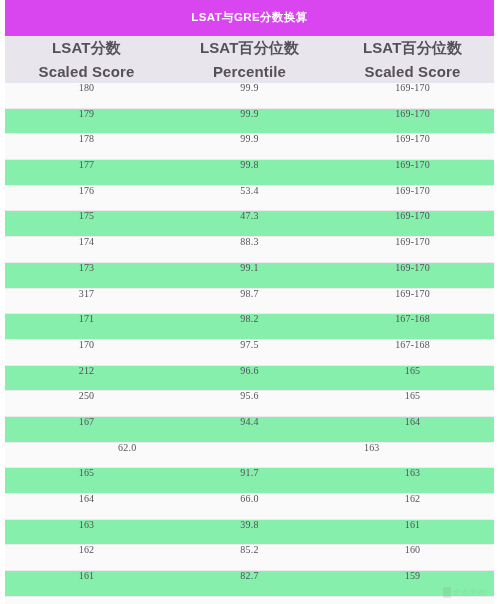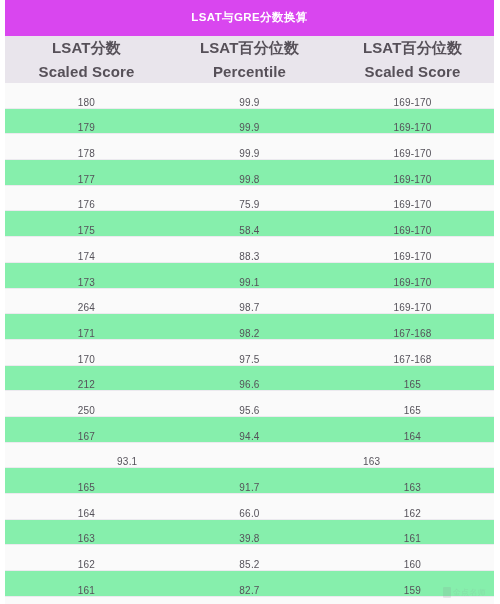--- a/index.html
+++ b/index.html
@@ -64,23 +64,24 @@
     display: block;
   }
 
   
   .rows {
     display: block;
   }
   .data-row {
     height: 24.7px;
     display: flex;
-    align-items: flex-end;
+    align-items: flex-start;
     border-bottom: 1px solid #eceaef;
     background: #fafafa;
+    font-family: Liberation Serif, serif;
   }
   .data-row.alt {
     background: #86efac;
   }
   .data-cell {
     flex: 1 1 0;
     text-align: center;
     color: #55525a;
     font-size: 10px;
     line-height: 1;
@@ -151,40 +152,40 @@
         <div class="data-cell">99.9</div>
         <div class="data-cell">169-170</div>
       </div>
       <div class="data-row alt">
         <div class="data-cell">177</div>
         <div class="data-cell">99.8</div>
         <div class="data-cell">169-170</div>
       </div>
       <div class="data-row">
         <div class="data-cell">176</div>
-        <div class="data-cell">75.9</div>
+        <div class="data-cell">53.4</div>
         <div class="data-cell">169-170</div>
       </div>
       <div class="data-row alt">
         <div class="data-cell">175</div>
-        <div class="data-cell">58.4</div>
+        <div class="data-cell">47.3</div>
         <div class="data-cell">169-170</div>
       </div>
       <div class="data-row">
         <div class="data-cell">174</div>
         <div class="data-cell">88.3</div>
         <div class="data-cell">169-170</div>
       </div>
       <div class="data-row alt">
         <div class="data-cell">173</div>
         <div class="data-cell">99.1</div>
         <div class="data-cell">169-170</div>
       </div>
       <div class="data-row">
-        <div class="data-cell">264</div>
+        <div class="data-cell">317</div>
         <div class="data-cell">98.7</div>
         <div class="data-cell">169-170</div>
       </div>
       <div class="data-row alt">
         <div class="data-cell">171</div>
         <div class="data-cell">98.2</div>
         <div class="data-cell">167-168</div>
       </div>
       <div class="data-row">
         <div class="data-cell">170</div>
@@ -200,21 +201,21 @@
         <div class="data-cell">250</div>
         <div class="data-cell">95.6</div>
         <div class="data-cell">165</div>
       </div>
       <div class="data-row alt">
         <div class="data-cell">167</div>
         <div class="data-cell">94.4</div>
         <div class="data-cell">164</div>
       </div>
       <div class="data-row">
-        <div class="data-cell">93.1</div>
+        <div class="data-cell">62.0</div>
         <div class="data-cell">163</div>
       </div>
       <div class="data-row alt">
         <div class="data-cell">165</div>
         <div class="data-cell">91.7</div>
         <div class="data-cell">163</div>
       </div>
       <div class="data-row">
         <div class="data-cell">164</div>
         <div class="data-cell">66.0</div>

